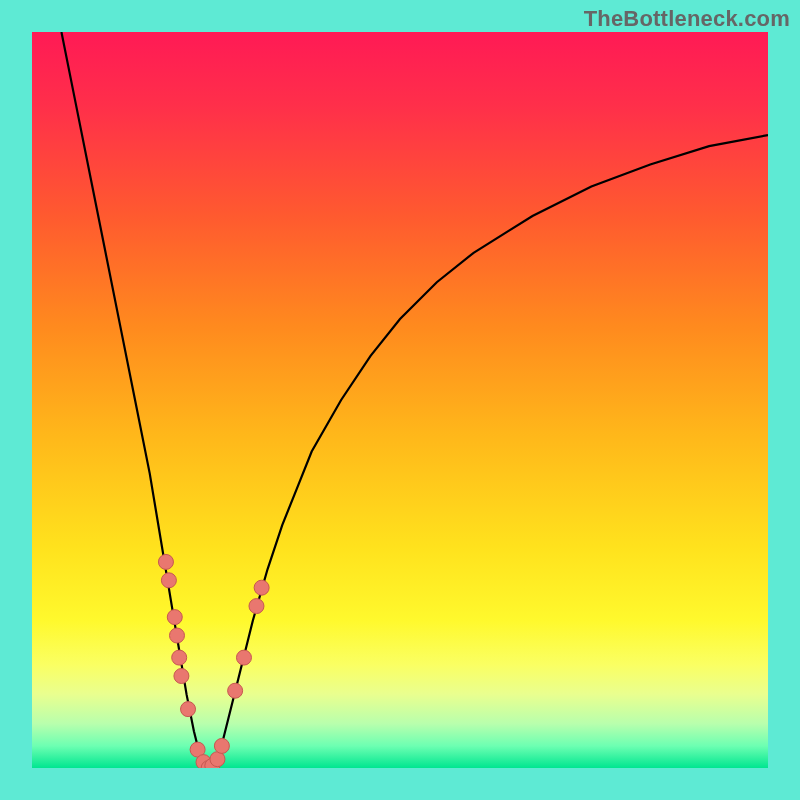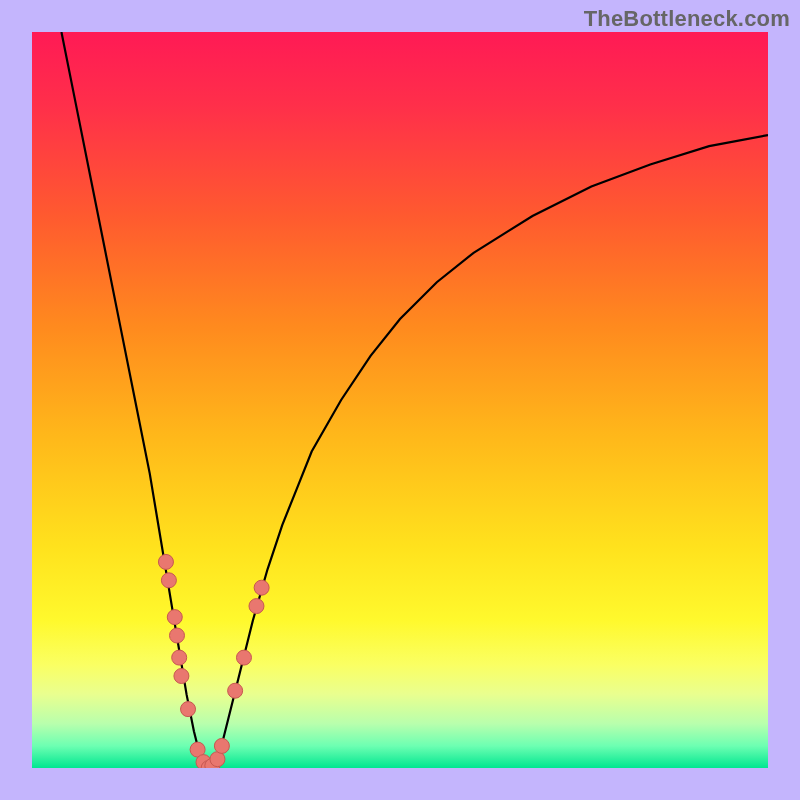--- a/index.html
+++ b/index.html
@@ -8,21 +8,21 @@
     width: 800px;
     height: 800px;
     overflow: hidden;
     background: #000;
     font-family: Arial, Helvetica, sans-serif;
   }
   .frame {
     position: relative;
     width: 800px;
     height: 800px;
-    background: #c4b5fd;
+    background: #5eead4;
   }
   .watermark {
     position: absolute;
     top: 6px;
     right: 10px;
     color: #666666;
     font-size: 22px;
     font-weight: 600;
     letter-spacing: 0.2px;
     z-index: 10;

